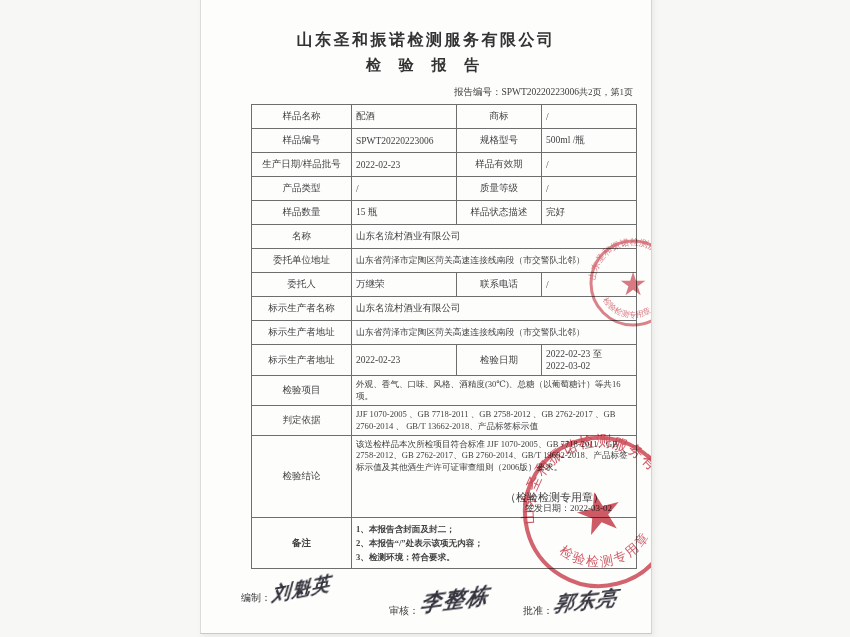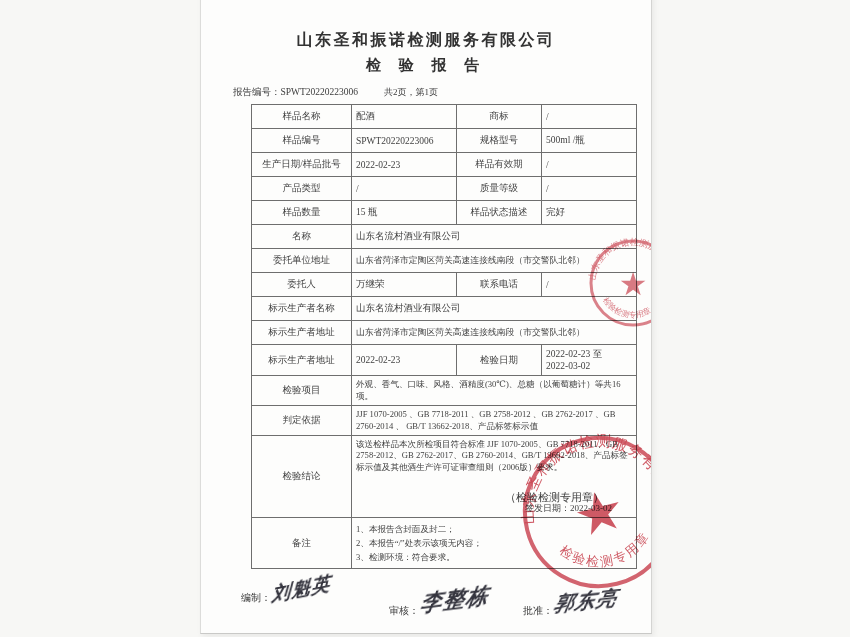--- a/index.html
+++ b/index.html
@@ -21,44 +21,44 @@
   }
   .company-title{
     margin-top:40px;text-align:center;
     font-size:16px;font-weight:bold;letter-spacing:2.5px;color:#323232;
   }
   .report-title{
     margin-top:5px;text-align:center;
     font-size:15px;font-weight:bold;letter-spacing:7px;color:#323232;
   }
   .report-line{
-    margin:8px 18px 0 32px;
-    display:flex;justify-content:flex-start;align-items:flex-end;
-    font-size:9.5px;color:#3c3c3c;gap:26px;
+    margin:8px 18px 0 44px;
+    display:flex;justify-content:flex-end;align-items:flex-end;
+    font-size:9.5px;color:#3c3c3c;
   }
   .report-line .pagination{font-size:9px;margin-top:3px;}
   table.report{
     margin:5px 0 0 50px;
     border-collapse:collapse;table-layout:fixed;width:385px;
     font-size:9.5px;color:#3f3f3f;
   }
   table.report td{
     border:1px solid #6e6e6e;
     padding:1px 4px;
     vertical-align:middle;
     overflow:hidden;
   }
   td.lbl{text-align:center;}
   td.val{text-align:left;}
   td.longtext{text-align:left;font-size:8.6px;line-height:11.5px;padding:2px 6px;}
   tr.h23 td{height:21px;}
   tr.h30 td{height:28px;}
   tr.h29 td{height:27px;}
   tr.h81 td{height:79px;}
-  tr.h50 td{height:48px;}
+  tr.h50 td{height:48px;font-weight:bold;}
   .two-line{line-height:12px;}
   .concl-wrap{display:flex;flex-direction:column;height:76px;justify-content:center;}
   .concl-note{margin-top:auto;text-align:right;padding-right:28px;font-size:11px;}
   .concl-date{text-align:right;padding-right:20px;font-size:9px;}
   .remarks div{line-height:14px;}
   .signoff{position:absolute;left:0;top:0;width:100%;height:100%;pointer-events:none;}
   .sig-group{position:absolute;font-size:10px;color:#3c3c3c;}
   .signature{
     font-size:19px;color:#34343e;font-weight:bold;font-style:italic;
     display:inline-block;transform:rotate(-9deg) skewX(-12deg);

